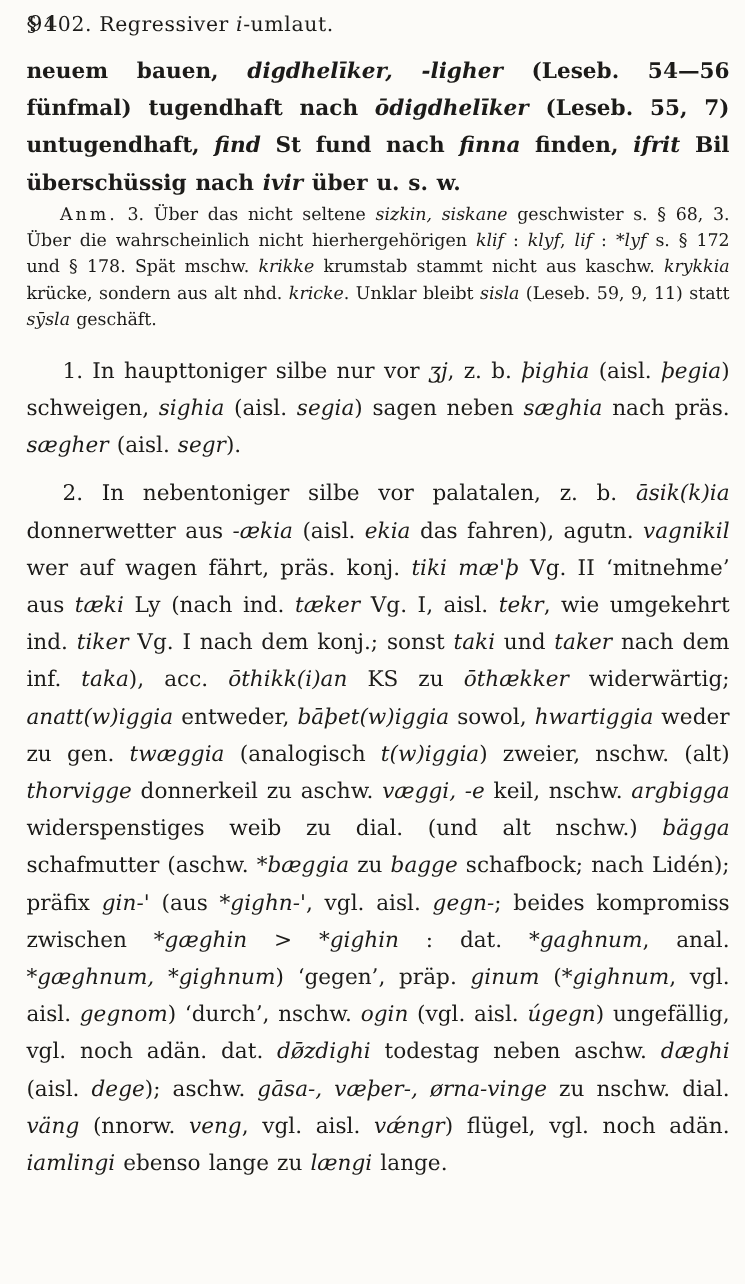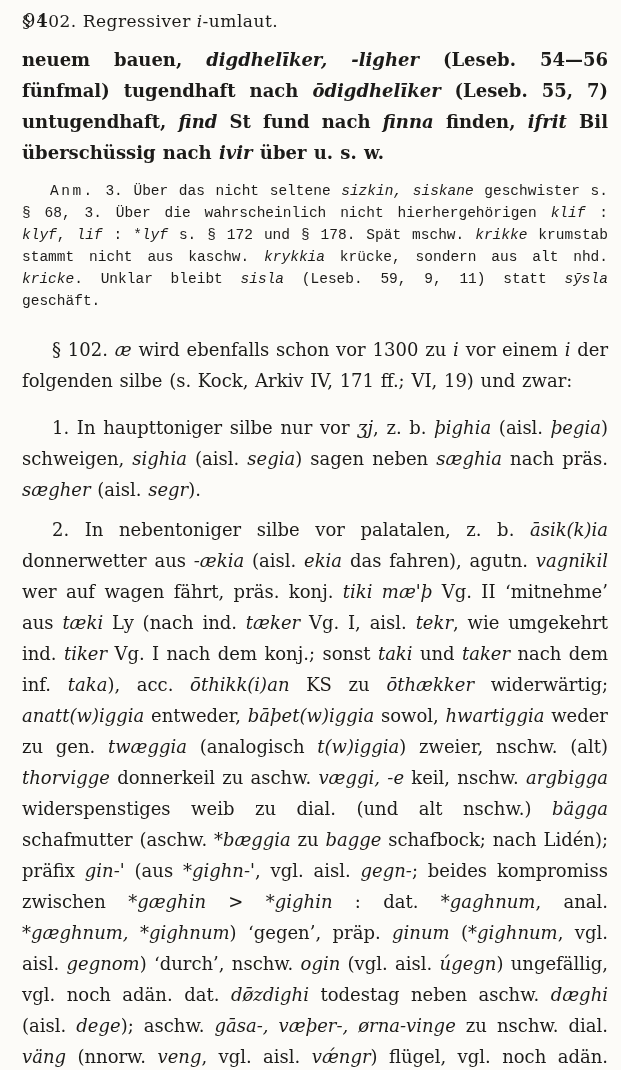--- a/index.html
+++ b/index.html
@@ -39,35 +39,34 @@
     font-size:18px;
     line-height:31px;
     word-spacing:1px;
   }
   .para.small{
     font-size:14.5px;
     line-height:22px;
     word-spacing:0.5px;
   }
   .p0{margin-top:10px;font-weight:bold;}
-  .p1{margin-top:12px;text-indent:28px;font-family:Liberation Mono, monospace;}
+  .p1{margin-top:0;text-indent:28px;}
   .p2{margin-top:22px;text-indent:30px;}
   .p3{margin-top:16px;text-indent:30px;}
   .p4{margin-top:9px;text-indent:30px;}
   .it{font-style:italic;}
   .sp{letter-spacing:2.5px;}
 </style>
 </head>
 <body>
 
 <div class="page">
   <div class="header">
     <span class="pagenum">94</span>
     <span class="runhead"><span>§ 102.  Regressiver </span><span class="it">i</span><span>-umlaut.</span></span>
   </div>
 
   <p class="para p0"><span>neuem bauen, </span><span class="it">digdhelīker, -ligher</span><span> (Leseb. 54—56 fünfmal) tugendhaft nach </span><span class="it">ōdigdhelīker</span><span> (Leseb. 55, 7) untugendhaft, </span><span class="it">find</span><span> St fund nach </span><span class="it">finna</span><span> finden, </span><span class="it">ifrit</span><span> Bil überschüssig nach </span><span class="it">ivir</span><span> über u. s. w.</span></p>
   <p class="para small p1"><span class="sp">Anm.</span><span> 3.  Über das nicht seltene </span><span class="it">sizkin, siskane</span><span> geschwister s. § 68, 3. Über die wahrscheinlich nicht hierhergehörigen </span><span class="it">klif</span><span> : </span><span class="it">klyf</span><span>, </span><span class="it">lif</span><span> : *</span><span class="it">lyf</span><span> s. § 172 und § 178.  Spät mschw. </span><span class="it">krikke</span><span> krumstab stammt nicht aus kaschw. </span><span class="it">krykkia</span><span> krücke, sondern aus alt nhd. </span><span class="it">kricke</span><span>.  Unklar bleibt </span><span class="it">sisla</span><span> (Leseb. 59, 9, 11) statt </span><span class="it">sȳsla</span><span> geschäft.</span></p>
-  <p class="para p2"><span>§ 102.  </span><span class="it">æ</span><span> wird ebenfalls schon vor 1300 zu </span><span class="it">i</span><span> vor einem </span><span class="it">i</span><span> der folgenden silbe (s. Kock, Arkiv IV, 171 ff.; VI, 19) und zwar:</span></p>
   <p class="para p3"><span>1.  In haupttoniger silbe nur vor </span><span class="it">ʒj</span><span>, z. b. </span><span class="it">þighia</span><span> (aisl. </span><span class="it">þegia</span><span>) schweigen, </span><span class="it">sighia</span><span> (aisl. </span><span class="it">segia</span><span>) sagen neben </span><span class="it">sæghia</span><span> nach präs. </span><span class="it">sægher</span><span> (aisl. </span><span class="it">segr</span><span>).</span></p>
   <p class="para p4"><span>2.  In nebentoniger silbe vor palatalen, z. b. </span><span class="it">āsik(k)ia</span><span> donnerwetter aus </span><span class="it">-ækia</span><span> (aisl. </span><span class="it">ekia</span><span> das fahren), agutn. </span><span class="it">vagnikil</span><span> wer auf wagen fährt, präs. konj. </span><span class="it">tiki mæ'þ</span><span> Vg. II ‘mitnehme’ aus </span><span class="it">tæki</span><span> Ly (nach ind. </span><span class="it">tæker</span><span> Vg. I, aisl. </span><span class="it">tekr</span><span>, wie umgekehrt ind. </span><span class="it">tiker</span><span> Vg. I nach dem konj.; sonst </span><span class="it">taki</span><span> und </span><span class="it">taker</span><span> nach dem inf. </span><span class="it">taka</span><span>), acc. </span><span class="it">ōthikk(i)an</span><span> KS zu </span><span class="it">ōthækker</span><span> widerwärtig; </span><span class="it">anatt(w)iggia</span><span> entweder, </span><span class="it">bāþet(w)iggia</span><span> sowol, </span><span class="it">hwartiggia</span><span> weder zu gen. </span><span class="it">twæggia</span><span> (analogisch </span><span class="it">t(w)iggia</span><span>) zweier, nschw. (alt) </span><span class="it">thorvigge</span><span> donnerkeil zu aschw. </span><span class="it">væggi, -e</span><span> keil, nschw. </span><span class="it">argbigga</span><span> widerspenstiges weib zu dial. (und alt nschw.) </span><span class="it">bägga</span><span> schafmutter (aschw. </span><span class="it">*bæggia</span><span> zu </span><span class="it">bagge</span><span> schafbock; nach Lidén); präfix </span><span class="it">gin-'</span><span> (aus </span><span class="it">*gighn-'</span><span>, vgl. aisl. </span><span class="it">gegn-</span><span>; beides kompromiss zwischen </span><span class="it">*gæghin</span><span> &gt; </span><span class="it">*gighin</span><span> : dat. </span><span class="it">*gaghnum</span><span>, anal. </span><span class="it">*gæghnum, *gighnum</span><span>) ‘gegen’, präp. </span><span class="it">ginum</span><span> (</span><span class="it">*gighnum</span><span>, vgl. aisl. </span><span class="it">gegnom</span><span>) ‘durch’, nschw. </span><span class="it">ogin</span><span> (vgl. aisl. </span><span class="it">úgegn</span><span>) ungefällig, vgl. noch adän. dat. </span><span class="it">dø̄zdighi</span><span> todestag neben aschw. </span><span class="it">dæghi</span><span> (aisl. </span><span class="it">dege</span><span>); aschw. </span><span class="it">gāsa-, væþer-, ørna-vinge</span><span> zu nschw. dial. </span><span class="it">väng</span><span> (nnorw. </span><span class="it">veng</span><span>, vgl. aisl. </span><span class="it">vǽngr</span><span>) flügel, vgl. noch adän. </span><span class="it">iamlingi</span><span> ebenso lange zu </span><span class="it">længi</span><span> lange.</span></p>
 
 </div>
 
 </body></html>

